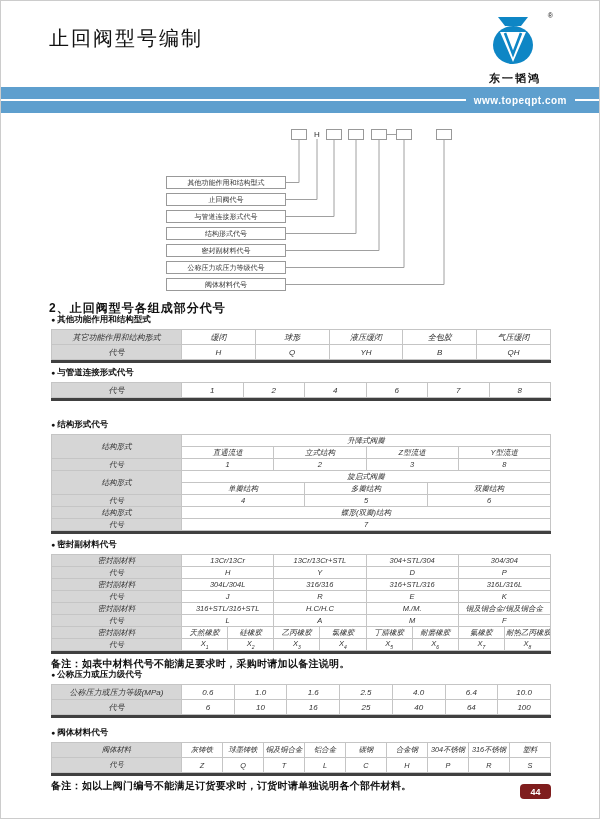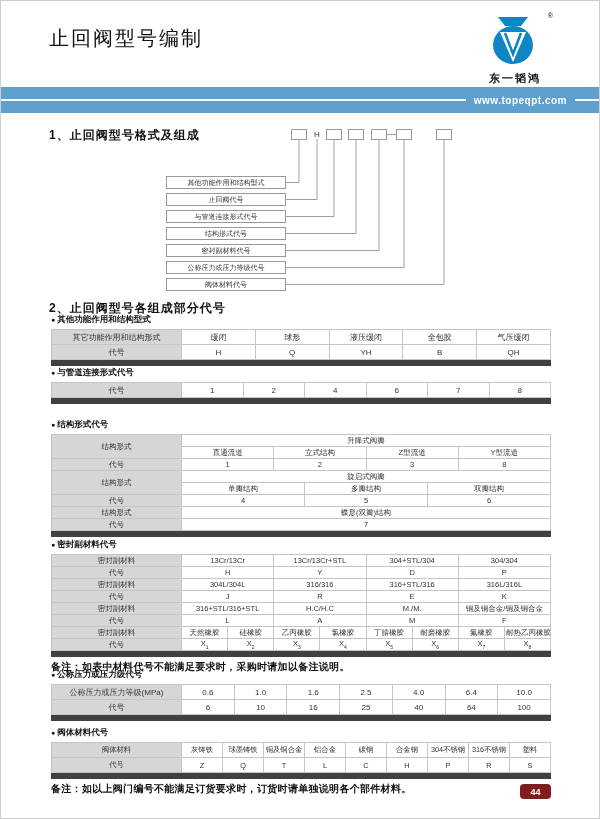--- a/index.html
+++ b/index.html
@@ -22,21 +22,21 @@
   
   .dlines { position:absolute; left:0; top:0; pointer-events:none; }
   .dbox { position:absolute; width:16px; height:11px; border:1px solid #999; background:#fff; box-sizing:border-box; }
   .dletter { position:absolute; width:14px; text-align:center; font-size:8px; line-height:11px; color:#333; }
   .dlabel { position:absolute; left:165px; width:120px; height:13px; border:1px solid #999; background:#fff;
     box-sizing:border-box; font-size:7px; color:#333; display:flex; align-items:center; justify-content:center; }
   
   .tblock { position:absolute; left:50px; width:500px; }
   .bullet { font-size:8.5px; font-weight:bold; color:#111; margin-bottom:3px; }
   .bullet .dot { font-size:7px; margin-right:2px; }
-  .blue-underline { border-bottom:6px solid #404040; }
+  .blue-underline { border-bottom:3px solid #404040;font-style:italic; }
   table { border-collapse:collapse; width:500px; table-layout:fixed; }
   td { border:1px solid #c5c5c5; text-align:center; color:#333; padding:0 1px; overflow:hidden; white-space:nowrap; }
   .lbl { background:#d6d6d6; }
   .t14 td { height:14px; font-size:8px; }
   .t11 td { height:11px; font-size:7.5px; }
   .t6f td { font-size:7.3px; }
   sub { font-size:5px; }
   .note { font-size:10px; font-weight:bold; color:#111; margin-top:3px; letter-spacing:0.3px; }
   .page-num { position:absolute; left:519px; top:783px; width:31px; height:15px; background:#7f1d1d; color:#fff;
     font-size:9px; font-weight:bold; border-radius:4px; display:flex; align-items:center; justify-content:center; }
@@ -57,21 +57,20 @@
       <path d="M9 3 L39 3 L32 12 L16 12 Z" fill="#0E86C5"></path>
     </svg>
     <div class="logo-name">东一韬鸿</div>
   </div>
 
   <div class="banner">
     <div class="banner-line"></div>
     <span class="banner-site">www.topeqpt.com</span>
   </div>
 
-  <div class="s-title" style="top:126px">1、止回阀型号格式及组成</div>
 
   <svg class="dlines" width="600" height="300" viewBox="0 0 600 300">
     <g stroke="#a0a0a0" stroke-width="1" fill="none">
       <polyline points="298,139 298,181.5 285,181.5"></polyline>
       <polyline points="316,138 316,198.5 285,198.5"></polyline>
       <polyline points="333,139 333,215.5 285,215.5"></polyline>
       <polyline points="355,139 355,232.5 285,232.5"></polyline>
       <polyline points="378,139 378,249.5 285,249.5"></polyline>
       <polyline points="403,139 403,266.5 285,266.5"></polyline>
       <polyline points="443,139 443,283.5 285,283.5"></polyline>

